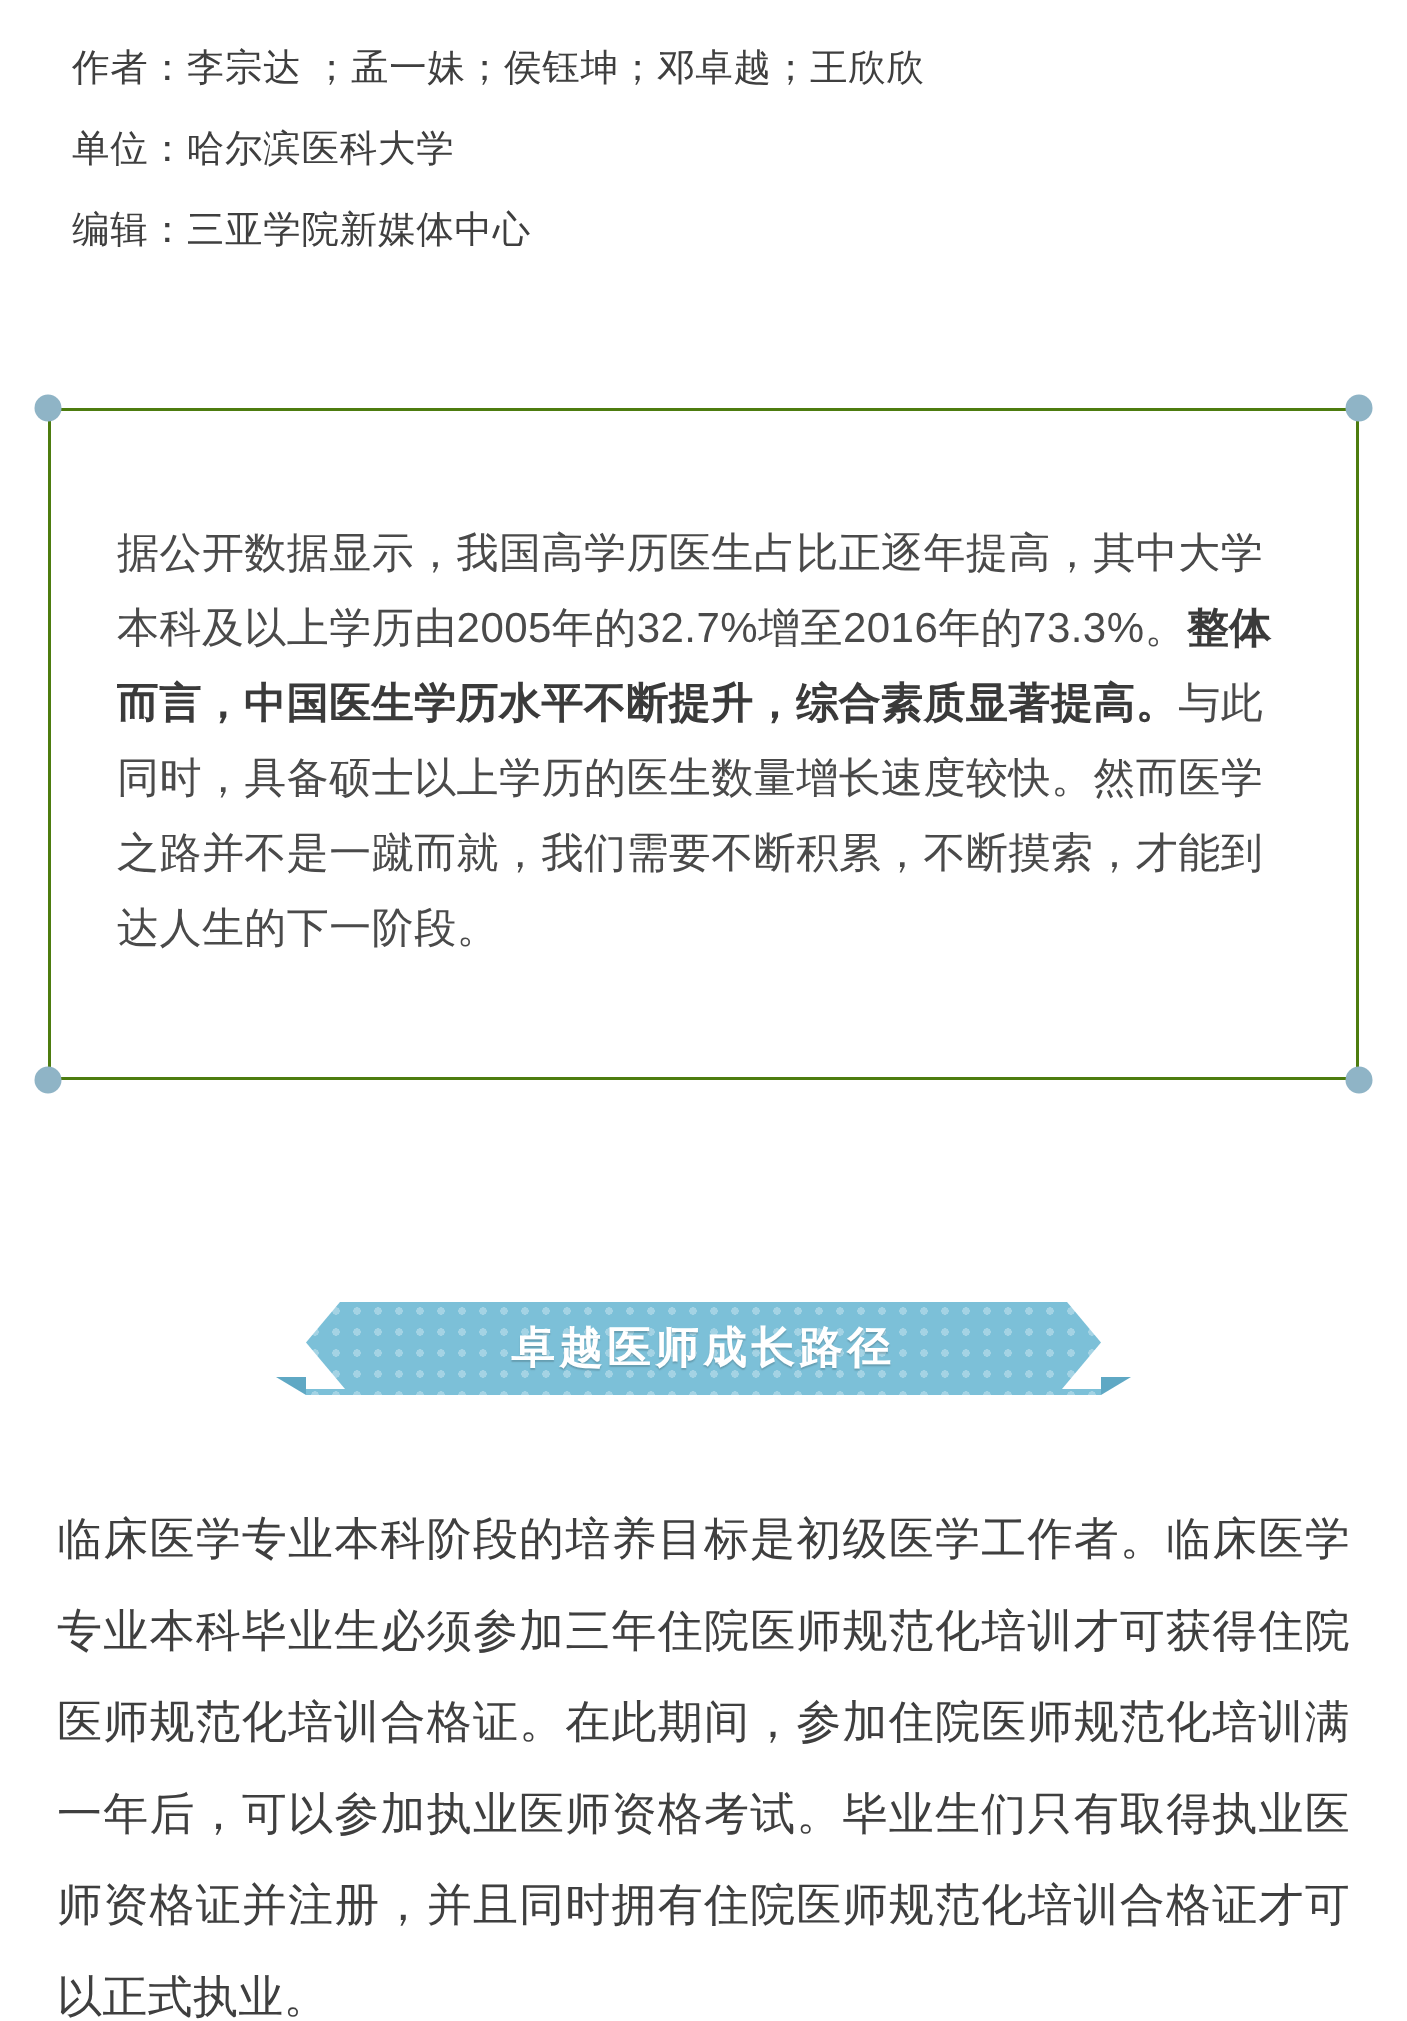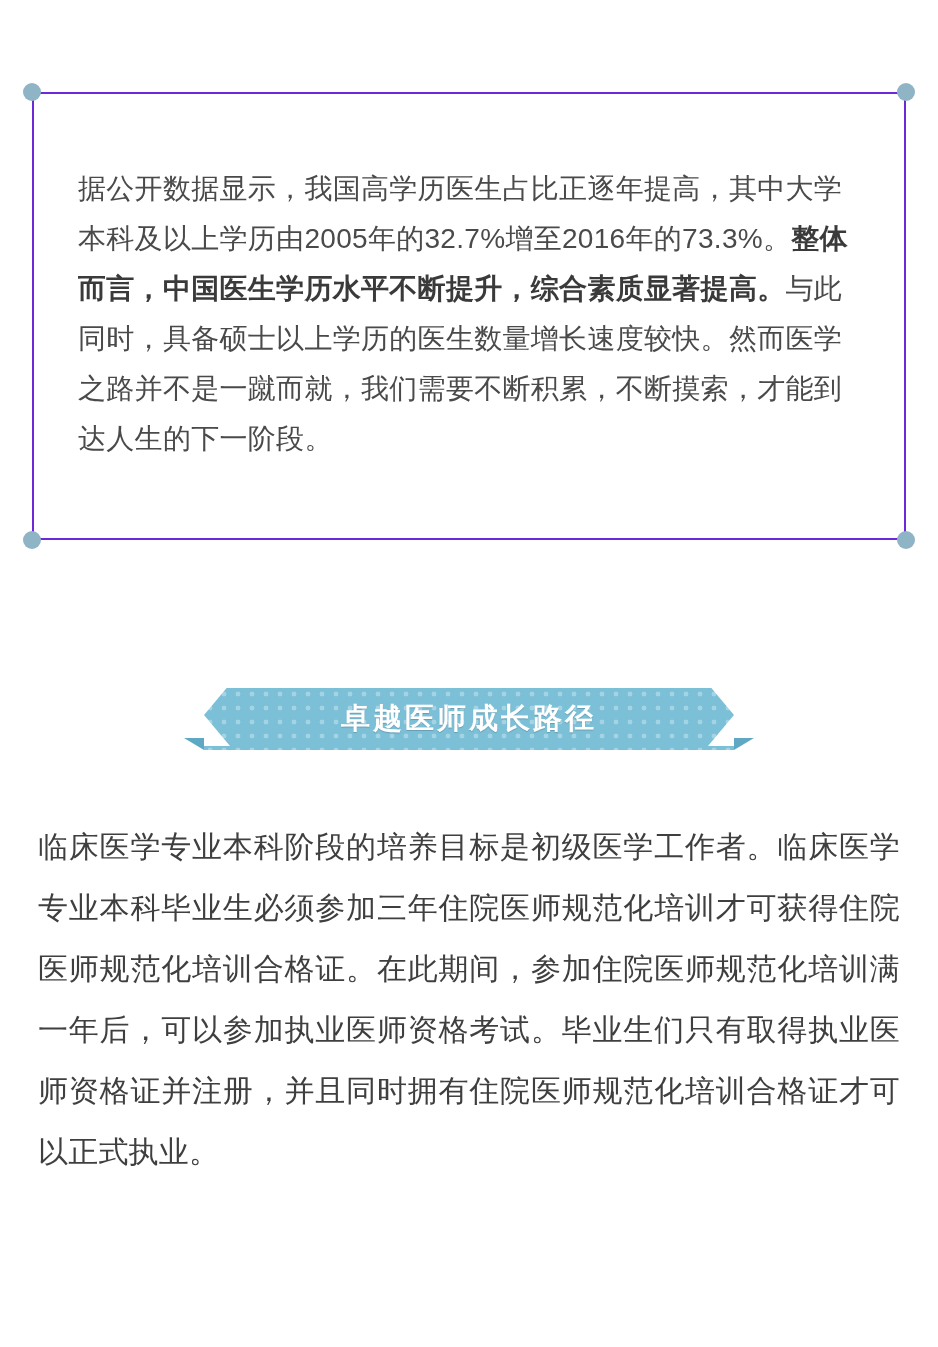--- a/index.html
+++ b/index.html
@@ -34,21 +34,21 @@
     letter-spacing: 0.5px;
     white-space: nowrap;
   }
 
   
   .quote-wrap {
     position: relative;
     margin: 92px 32px 0 32px;
   }
   .quote-box {
-    border: 2px solid #6d28d9;
+    border: 2px solid #4d7c0f;
     box-sizing: border-box;
     padding: 42px 44px 46px 44px;
   }
   .quote-text {
     font-size: 28px;
     line-height: 50px;
     color: #4a4a4a;
     letter-spacing: 0.3px;
   }
   .quote-text .em {
@@ -152,20 +152,25 @@
     color: #3f3f3f;
     letter-spacing: 0.2px;
     text-align: justify;
   }
 </style>
 </head>
 <body>
 
 <div class="page">
 
+  <div class="meta-block">
+    <div class="meta-line">作者：李宗达 ；孟一妹；侯钰坤；邓卓越；王欣欣</div>
+    <div class="meta-line">单位：哈尔滨医科大学</div>
+    <div class="meta-line">编辑：三亚学院新媒体中心</div>
+  </div>
 
   <div class="quote-wrap">
     <span class="dot tl"></span>
     <span class="dot tr"></span>
     <span class="dot bl"></span>
     <span class="dot br"></span>
     <div class="quote-box">
       <p class="quote-text"><span>据公开数据显示，我国高学历医生占比正逐年提高，其中大学本科及以上学历由2005年的32.7%增至2016年的73.3%。</span><span class="em">整体而言，中国医生学历水平不断提升，综合素质显著提高。</span><span>与此同时，具备硕士以上学历的医生数量增长速度较快。然而医学之路并不是一蹴而就，我们需要不断积累，不断摸索，才能到达人生的下一阶段。</span></p>
     </div>
   </div>

